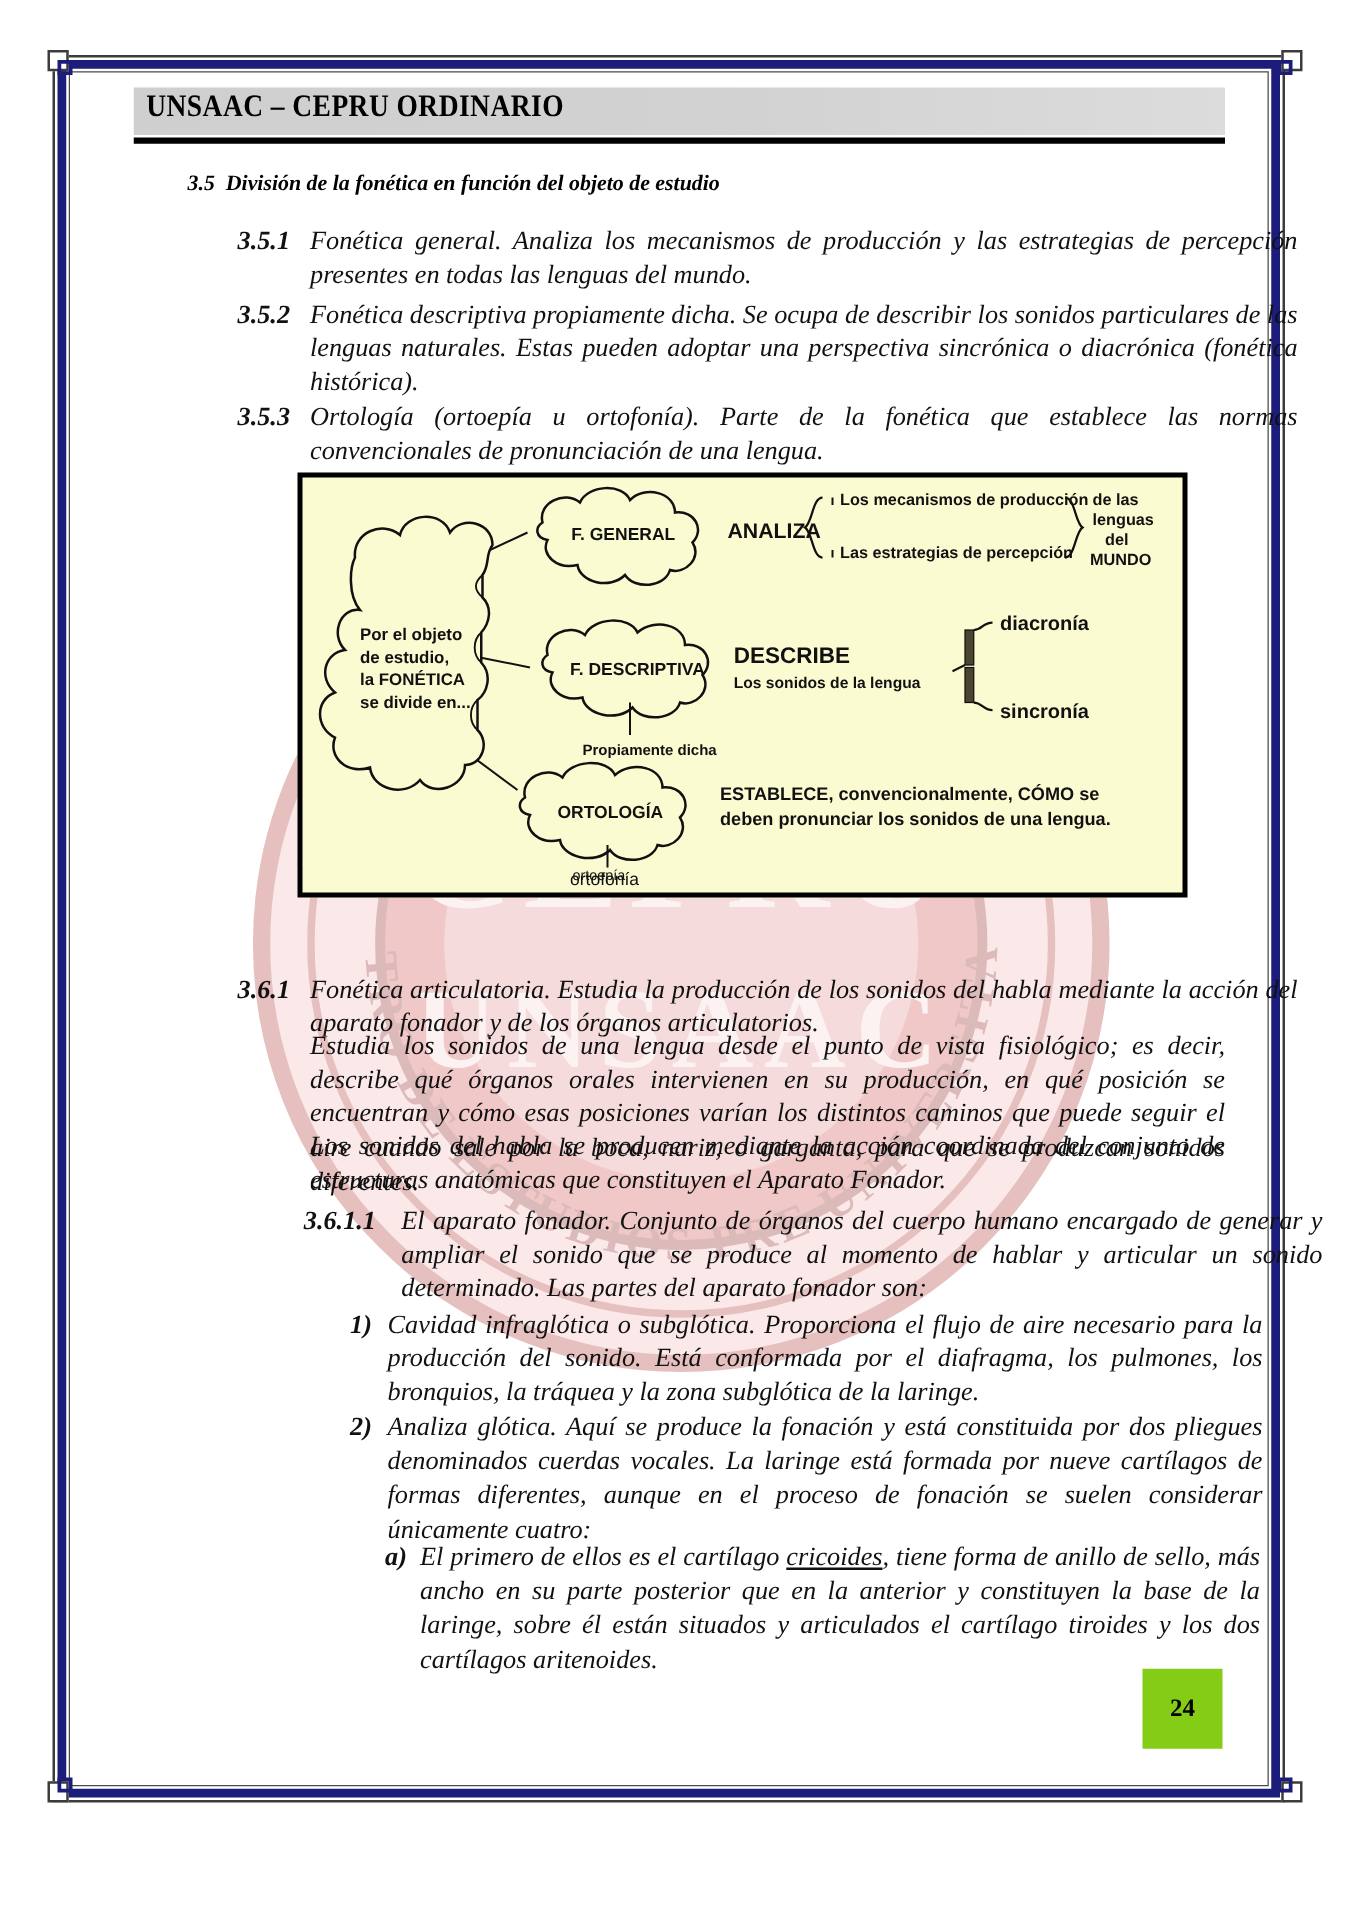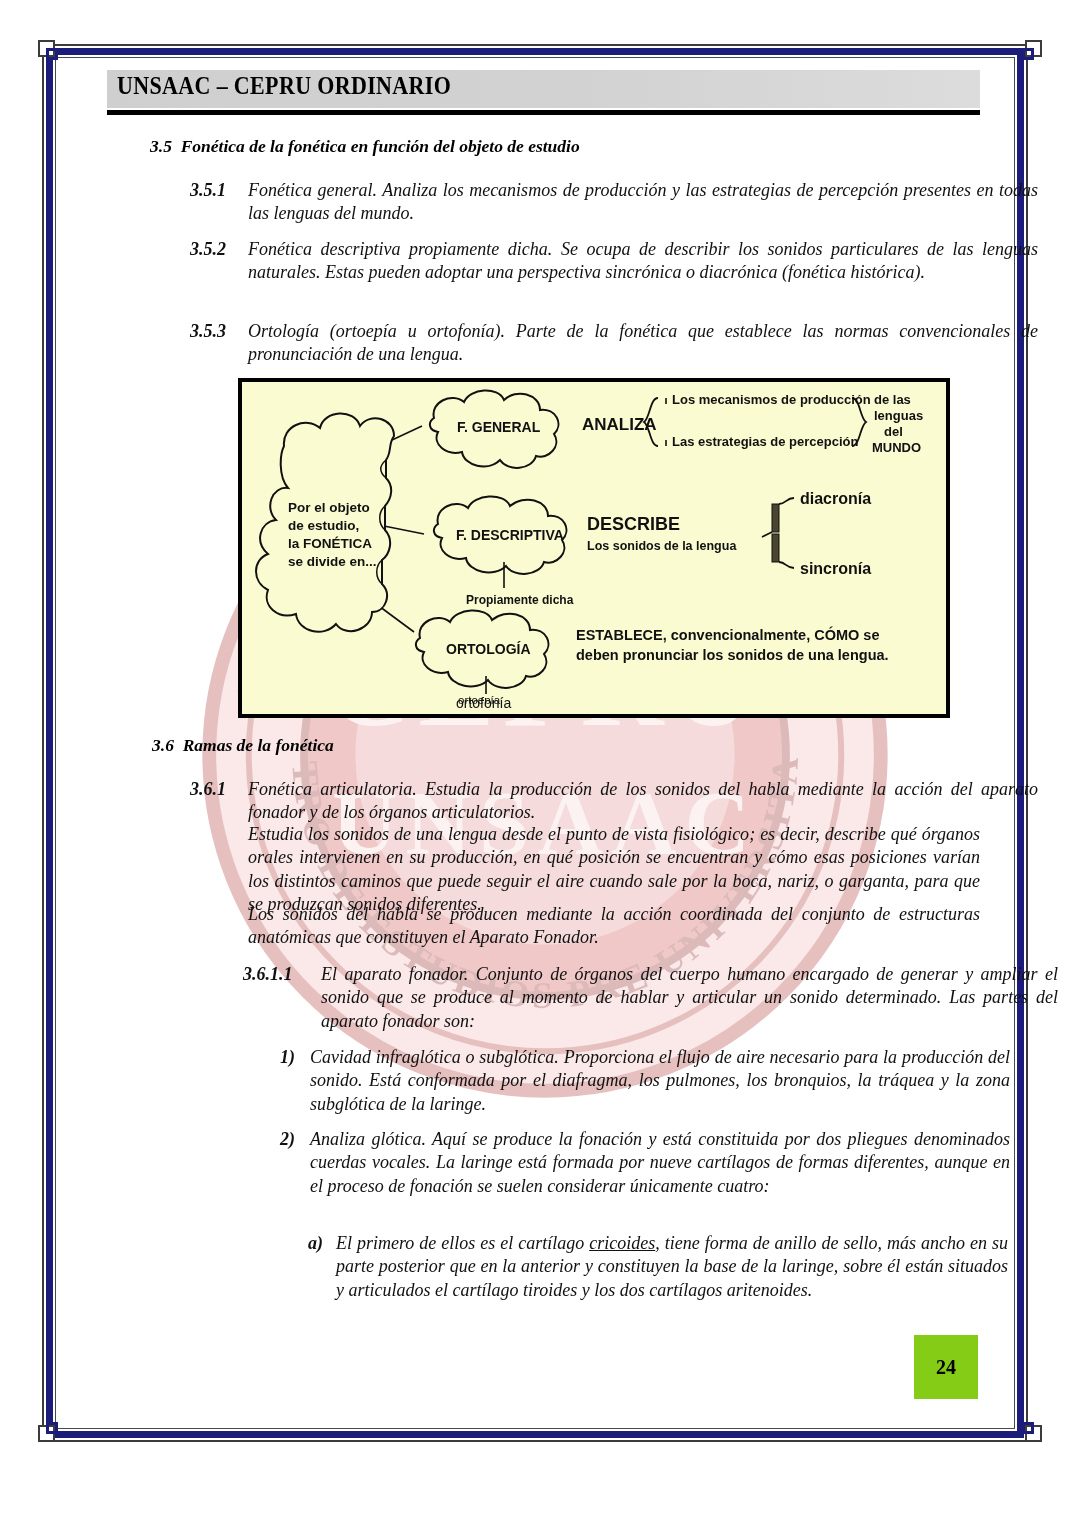--- a/index.html
+++ b/index.html
@@ -158,21 +158,21 @@
     font-weight: bold;
     font-size: 17.5px;
     color: #000;
   }
 
   
   .blk {
     position: absolute;
     font-family: "Liberation Serif", serif;
     font-style: italic;
-    font-size: 18px;
+    font-size: 21px;
     line-height: 1.295;
     text-align: justify;
     color: #111;
   }
   .blk .tag {
     font-weight: bold;
     font-style: italic;
     position: absolute;
     left: 0;
     top: 0;
@@ -240,21 +240,21 @@
   </svg>
 
   <div class="content">
 
     <div class="header-bar">
       <div class="header-title">UNSAAC – CEPRU ORDINARIO</div>
     </div>
     <div class="header-rule"></div>
 
     <div class="h2" style="left:150px; top:136px; width:820px;">
-      <span class="num">3.5</span>&nbsp;&nbsp;<span>Fonética de la fonética en función del objeto de estudio</span>
+      <span class="num">3.5</span>&nbsp;&nbsp;<span>División de la fonética en función del objeto de estudio</span>
     </div>
 
     <div class="blk" style="left:190px; top:179px; width:790px; padding-left:58px; text-indent:0;">
       <span class="tag">3.5.1</span>
       <span class="body"><b>Fonética general.</b><span> Analiza los mecanismos de producción y las estrategias de percepción presentes en todas las lenguas del mundo.</span></span>
     </div>
 
     <div class="blk" style="left:190px; top:238px; width:790px; padding-left:58px;">
       <span class="tag">3.5.2</span>
       <span class="body"><b>Fonética descriptiva propiamente dicha.</b><span> Se ocupa de describir los sonidos particulares de las lenguas naturales. Estas pueden adoptar una perspectiva sincrónica o diacrónica (fonética histórica).</span></span>
@@ -366,23 +366,20 @@
         <path d="M 537,180 C 544,180 544,186 552,186" fill="none" stroke="#111" stroke-width="1.8"></path>
         <text x="558" y="122" font-family="Liberation Sans, sans-serif" font-size="16" font-weight="bold" fill="#111">diacronía</text>
         <text x="558" y="192" font-family="Liberation Sans, sans-serif" font-size="16" font-weight="bold" fill="#111">sincronía</text>
 
         <text x="334" y="258" font-family="Liberation Sans, sans-serif" font-size="14.5" font-weight="bold" fill="#111">ESTABLECE, convencionalmente, CÓMO se</text>
         <text x="334" y="278" font-family="Liberation Sans, sans-serif" font-size="14.5" font-weight="bold" fill="#111">deben pronunciar los sonidos de una lengua.</text>
       </svg>
       <div style="position:absolute; left:214px; top:313px; font-family:'Liberation Sans',sans-serif; font-size:14px; color:#111;">ortofonía</div>
     </div>
 
-    <div class="h2" style="left:152px; top:735px; width:820px;">
-      <span class="num">3.6</span>&nbsp;&nbsp;<span>Ramas de la fonética</span>
-    </div>
 
     <div class="blk" style="left:190px; top:778px; width:790px; padding-left:58px;">
       <span class="tag">3.6.1</span>
       <span class="body"><b>Fonética articulatoria.</b><span> Estudia la producción de los sonidos del habla mediante la acción del aparato fonador y de los órganos articulatorios.</span></span>
     </div>
     <div class="blk" style="left:248px; top:903px; width:732px;">
       <span>Los sonidos del habla se producen mediante la acción coordinada del conjunto de estructuras anatómicas que constituyen el Aparato Fonador.</span>
     </div>
     <div class="blk" style="left:248px; top:823px; width:732px;">
       <span>Estudia los sonidos de una lengua desde el punto de vista </span><b>fisiológico</b><span>; es decir, describe qué órganos orales intervienen en su producción, en qué posición se encuentran y cómo esas posiciones varían los distintos caminos que puede seguir el aire cuando sale por la boca, nariz, o garganta, para que se produzcan sonidos diferentes.</span>

